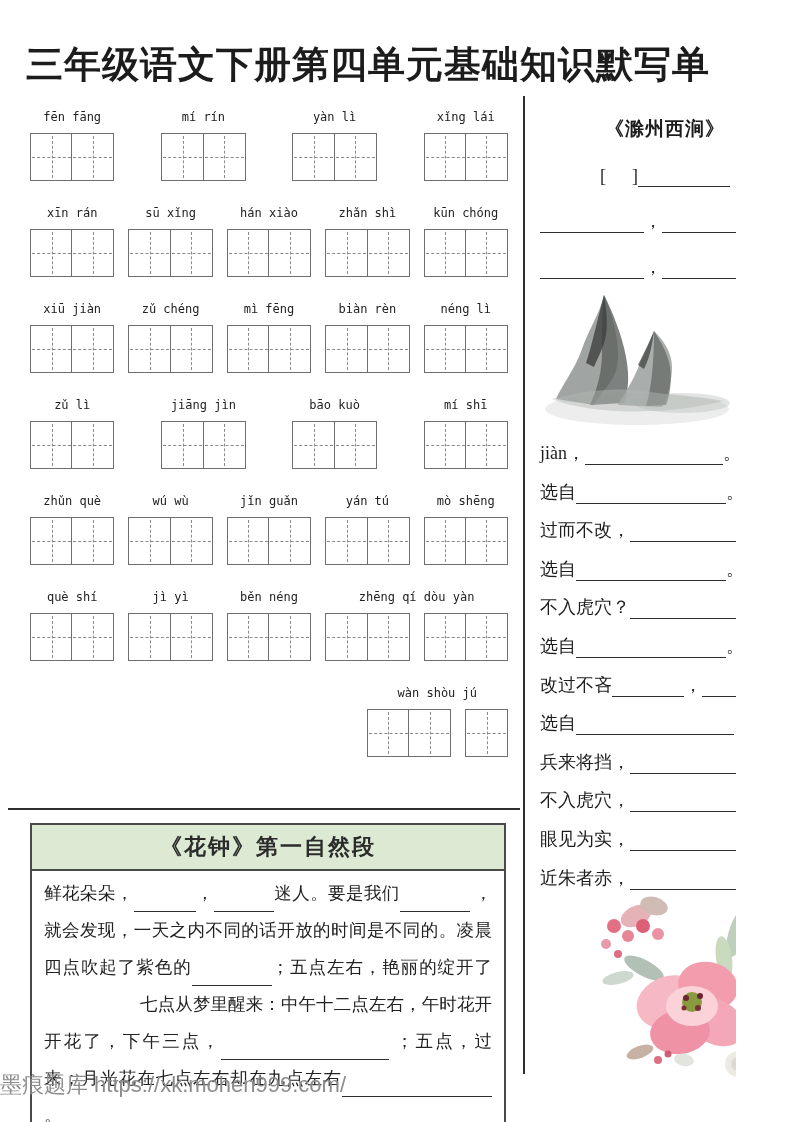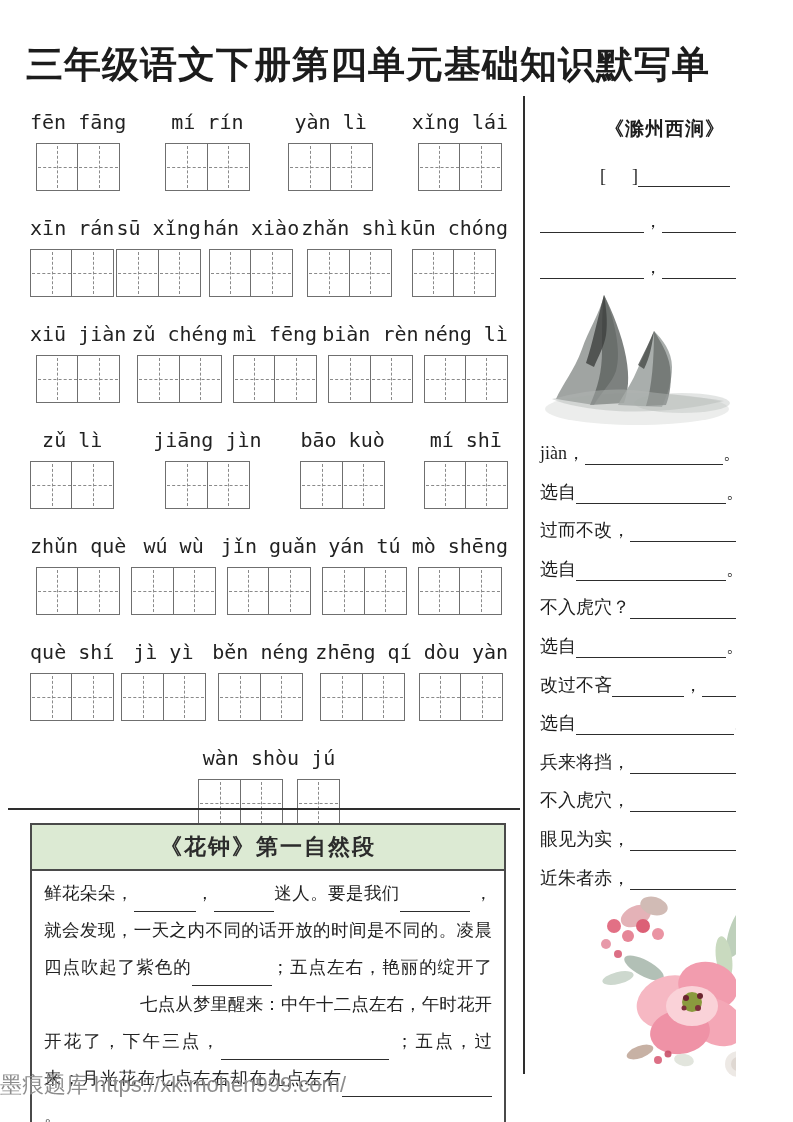--- a/index.html
+++ b/index.html
@@ -3,23 +3,23 @@
 <meta charset="utf-8">
 <style>
   html,body{margin:0;padding:0;background:#ffffff;}
   .page{position:relative;width:736px;height:1122px;background:#ffffff;overflow:hidden;
         font-family:"Liberation Serif",serif;color:#1c1c1c;}
   .page-title{position:absolute;top:40px;left:0;width:100%;text-align:center;
         font-size:37px;font-weight:700;letter-spacing:1px;}
   
   .pinyin-section{position:absolute;left:30px;top:110px;width:478px;}
   .pinyin-row{display:flex;justify-content:space-between;margin-bottom:25px;}
-  .pinyin-row.single{justify-content:center;}
+  .pinyin-row.single{justify-content:flex-end;}
   .pinyin-word{display:flex;flex-direction:column;align-items:center;}
-  .pinyin-label{font-family:"DejaVu Sans Mono",monospace;font-size:20px;color:#222;
+  .pinyin-label{font-family:"DejaVu Sans Mono",monospace;font-size:12px;color:#222;
         white-space:nowrap;margin-bottom:9px;}
   .grids{display:flex;gap:14px;}
   .grid{display:flex;}
   .cell{width:43px;height:48px;border:1.6px solid #6f6f6f;position:relative;box-sizing:border-box;background:#fff;}
   .cell:not(:first-child){margin-left:-1.6px;}
   .cell::before{content:"";position:absolute;left:50%;top:2px;bottom:2px;border-left:1.3px dashed #8a8a8a;}
   .cell::after{content:"";position:absolute;top:50%;left:1px;right:1px;border-top:1.3px dashed #8a8a8a;}
   
   .v-divider{position:absolute;left:523px;top:96px;width:2px;height:978px;background:#2e2e2e;}
   .h-divider{position:absolute;left:8px;top:808px;width:512px;height:2px;background:#2e2e2e;}

